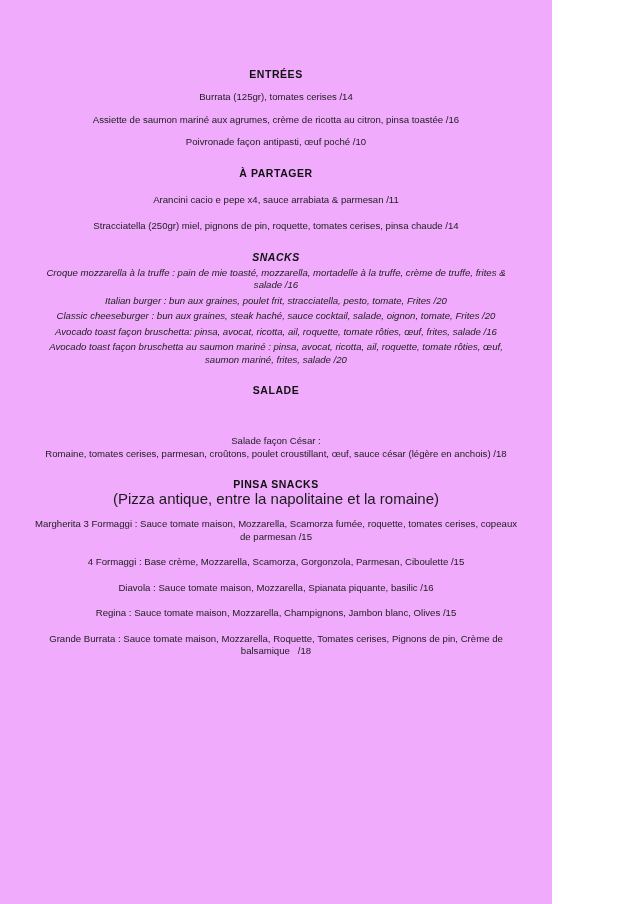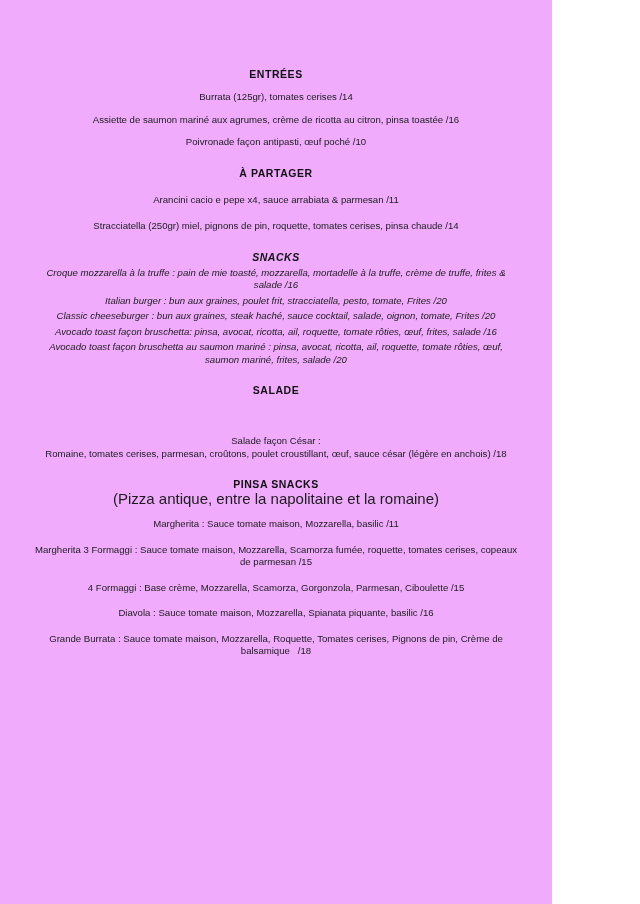--- a/index.html
+++ b/index.html
@@ -124,21 +124,21 @@
         <h2 class="section-header">SALADE</h2>
         <ul class="items">
           <li class="item">Salade façon César :
 Romaine, tomates cerises, parmesan, croûtons, poulet croustillant, œuf, sauce césar (légère en anchois) /18</li>
         </ul>
       </section>
       <section class="section section--pinsa">
         <h2 class="section-header">PINSA SNACKS</h2>
         <p class="section-subtitle">(Pizza antique, entre la napolitaine et la romaine)</p>
         <ul class="items">
-          <li class="item">Margherita : Sauce tomate maison, Mozzarella, basilic /11</li>
           <li class="item">Margherita 3 Formaggi : Sauce tomate maison, Mozzarella, Scamorza fumée, roquette, tomates cerises, copeaux de parmesan /15</li>
           <li class="item">4 Formaggi : Base crème, Mozzarella, Scamorza, Gorgonzola, Parmesan, Ciboulette /15</li>
           <li class="item">Diavola : Sauce tomate maison, Mozzarella, Spianata piquante, basilic /16</li>
+          <li class="item">Regina : Sauce tomate maison, Mozzarella, Champignons, Jambon blanc, Olives /15</li>
           <li class="item">Grande Burrata : Sauce tomate maison, Mozzarella, Roquette, Tomates cerises, Pignons de pin, Crème de balsamique   /18</li>
         </ul>
       </section>
     </div>
 </div>
 
 </body></html>

